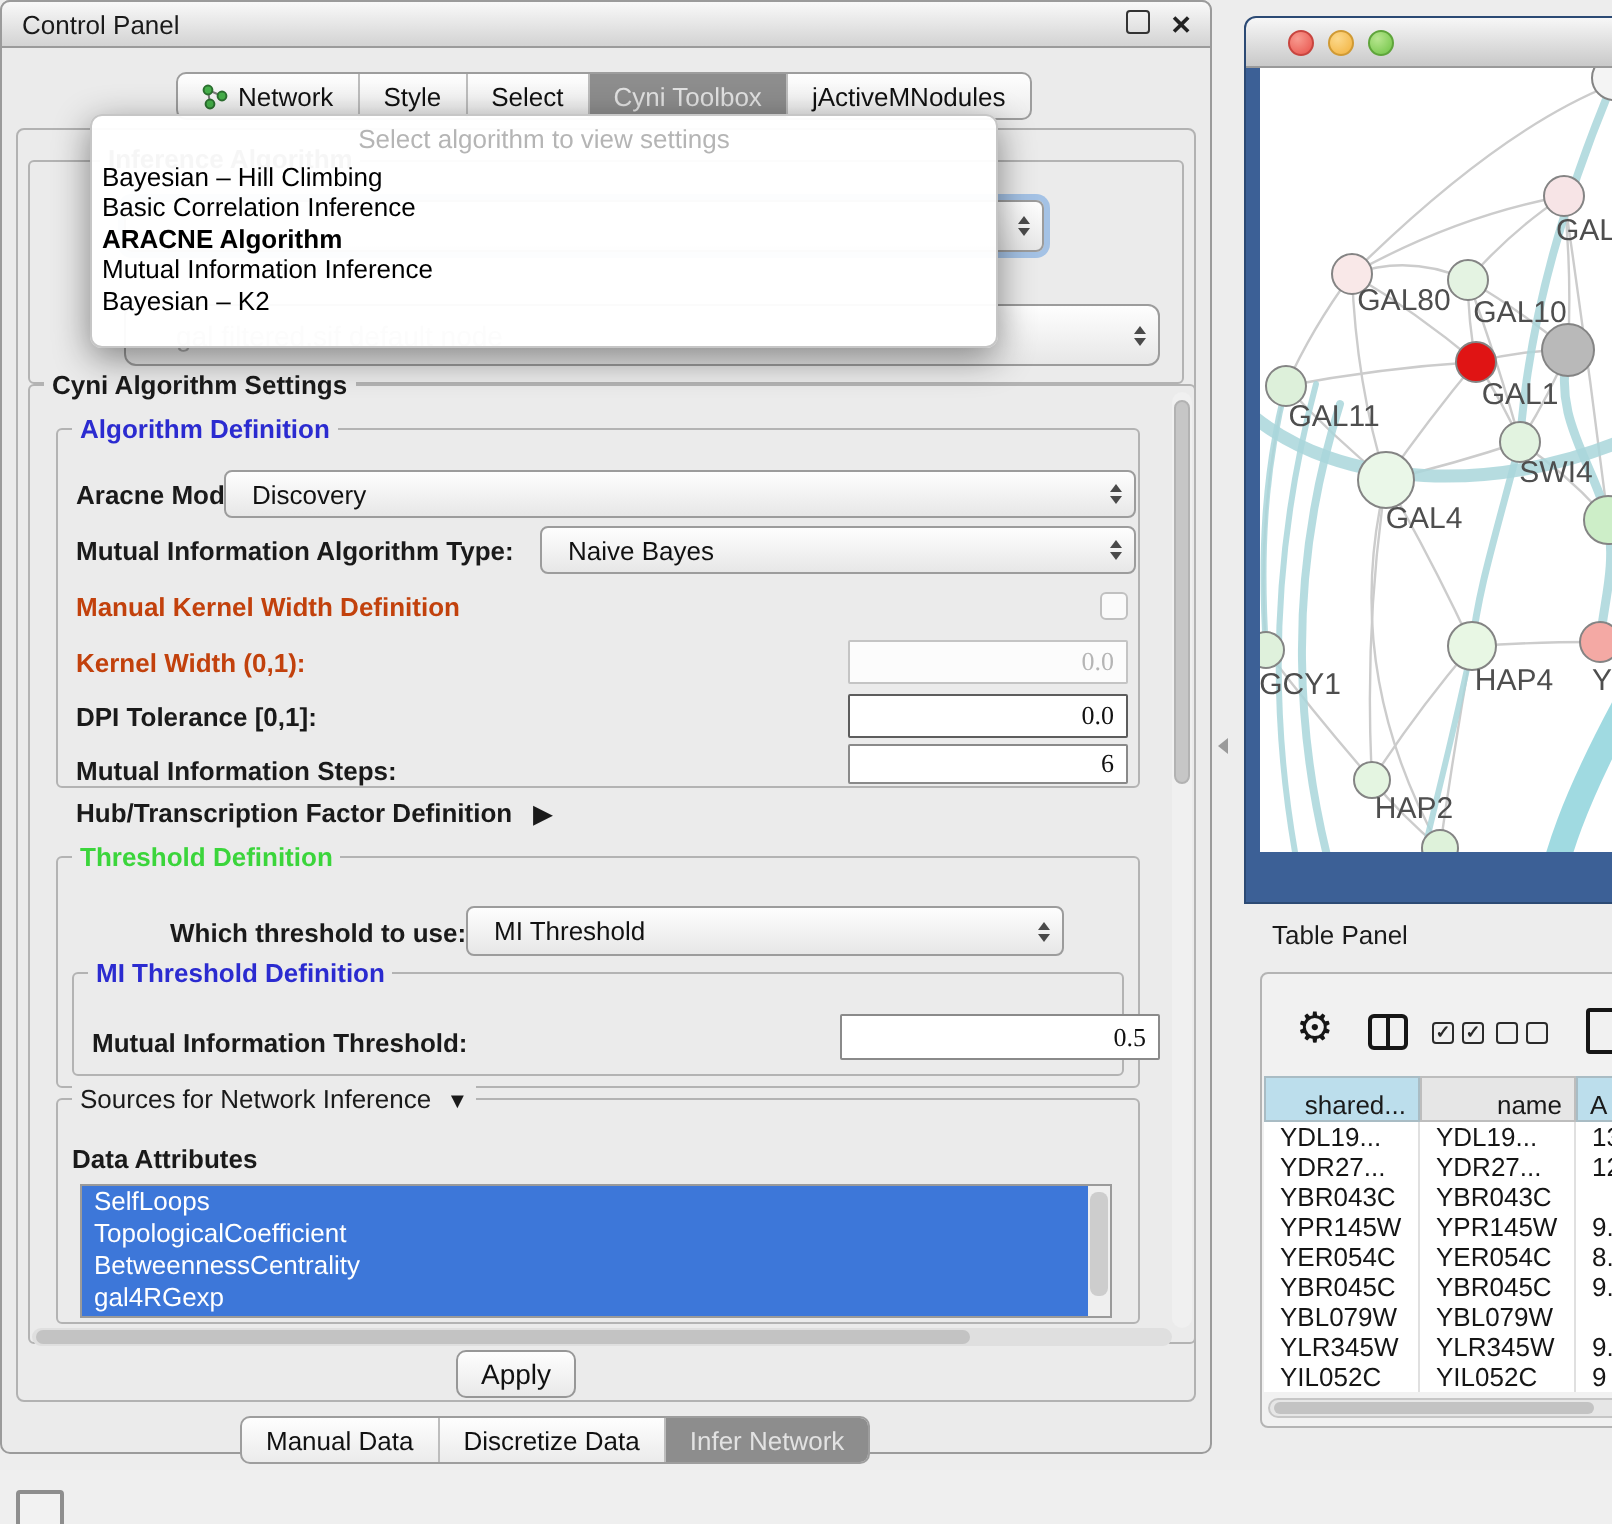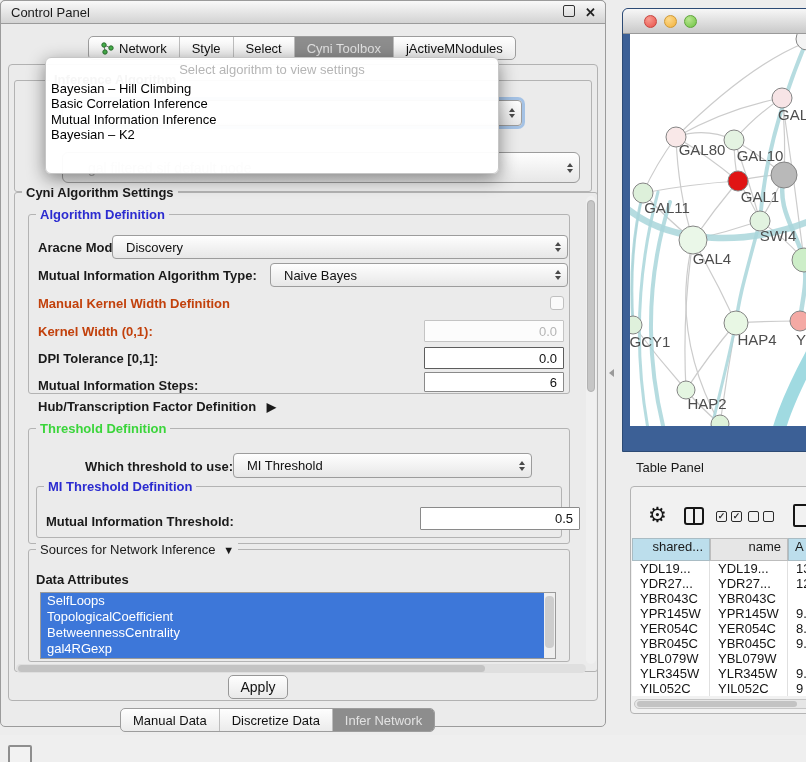--- a/index.html
+++ b/index.html
@@ -33,21 +33,21 @@
   .combo{position:absolute;background:linear-gradient(#fefefe,#e7e7e7);border:1px solid #9c9c9c;
          border-radius:4px;display:flex;align-items:center;padding:0 22px 0 13px;box-sizing:border-box}
   .cval{font-size:13px;color:#111;white-space:nowrap}
   .stepper{position:absolute;right:6px;top:50%;transform:translateY(-50%);
            display:flex;flex-direction:column;gap:2px;align-items:center}
   .stepper .up{width:0;height:0;border-left:3.5px solid transparent;border-right:3.5px solid transparent;
                border-bottom:4px solid #4a4a4a}
   .stepper .dn{width:0;height:0;border-left:3.5px solid transparent;border-right:3.5px solid transparent;
                border-top:4px solid #4a4a4a}
   .field{position:absolute;border:1px solid #8a8a8a;background:#fff;font-size:13px;text-align:right;
-         padding:0 6px;font-family:Liberation Sans, sans-serif;box-sizing:border-box;color:#111;border-radius:1px}
+         padding:0 6px;font-family:Liberation Serif, serif;box-sizing:border-box;color:#111;border-radius:1px}
   .field.dis{color:#b5b5b5;border-color:#c4c4c4;background:#fcfcfc}
   .cbox{position:absolute;border:1px solid #c0c0c0;background:#fafafa;border-radius:3px;
         width:14px;height:14px;box-sizing:border-box}
   
   .popup{position:absolute;left:45px;top:57px;width:452px;height:115px;
          background:rgba(255,255,255,0.96);border:1px solid #c6c6c6;border-radius:6px;
          box-shadow:0 5px 18px rgba(0,0,0,0.45);z-index:5;overflow:hidden}
   .dd-head{text-align:center;color:#b5b5b5;font-size:13px;padding-top:4px;height:19px}
   .dd-item{font-size:13px;color:#000;padding-left:5px;line-height:15.4px;white-space:nowrap}
   .dd-item.bold{font-weight:bold}
@@ -83,21 +83,21 @@
   .tp-win{position:absolute;left:630px;top:486px;width:254px;height:228px;background:#f1f1f1;
           border:1px solid #b4b4b4;border-radius:4px;box-sizing:border-box}
   .gear{position:absolute;font-size:21px;color:#161616;line-height:22px}
   .colsicon{position:absolute;width:20px;height:18px;border:2px solid #161616;border-radius:3px;box-sizing:border-box}
   .colsicon:after{content:"";position:absolute;left:7px;top:0;bottom:0;width:2px;background:#161616}
   .cpair{position:absolute;display:flex;gap:4px}
   .cb{width:11px;height:11px;border:1.7px solid #2b2b2b;border-radius:2px;box-sizing:border-box;
       font-size:9px;line-height:8px;text-align:center;color:#2b2b2b;font-weight:bold}
   .docicon{position:absolute;width:15px;height:19px;border:2px solid #161616;border-radius:2px;background:#f1f1f1}
   .thead-cell{position:absolute;top:538px;height:23px;border:1px solid #a9bcc4;box-sizing:border-box;
-              font-size:13px;color:#1a1a1a;display:flex;align-items:flex-start}
+              font-size:13px;color:#1a1a1a;display:flex;align-items:flex-end}
   .thead-blue{background:#bcdeec}
   .thead-gray{background:#e6e6e6;border-color:#bdbdbd}
   .trows{position:absolute;left:632px;top:561px;width:252px;height:135px;background:#fff;overflow:hidden}
   .trow{display:flex;height:15px}
   .tcell{font-size:13px;color:#151515;padding-left:8px;box-sizing:border-box;
          border-right:1px solid #e0e0e0;white-space:nowrap;overflow:hidden;line-height:15px}
   .bottom-strip{position:absolute;left:0;top:735px;width:806px;height:27px;background:#efefef}
 </style>
 </head>
 <body>
@@ -154,20 +154,21 @@
     <span class="stepper">
         <i class="up"></i>
         <i class="dn"></i>
       </span>
   </div>
 
   <div class="popup">
     <div class="dd-head">Select algorithm to view settings</div>
     <div class="dd-item">Bayesian – Hill Climbing</div>
     <div class="dd-item">Basic Correlation Inference</div>
+    <div class="dd-item bold">ARACNE Algorithm</div>
     <div class="dd-item">Mutual Information Inference</div>
     <div class="dd-item">Bayesian – K2</div>
   </div>
 
   <div class="grp" style="left:14px;top:192px;width:584px;height:480px"></div>
   <span class="gtitle" style="left:22px;top:185px">Cyni Algorithm Settings</span>
 
   <div class="sbv" style="left:586px;top:196px;height:468px">
     <div class="th" style="top:4px;height:190px"></div>
   </div>

